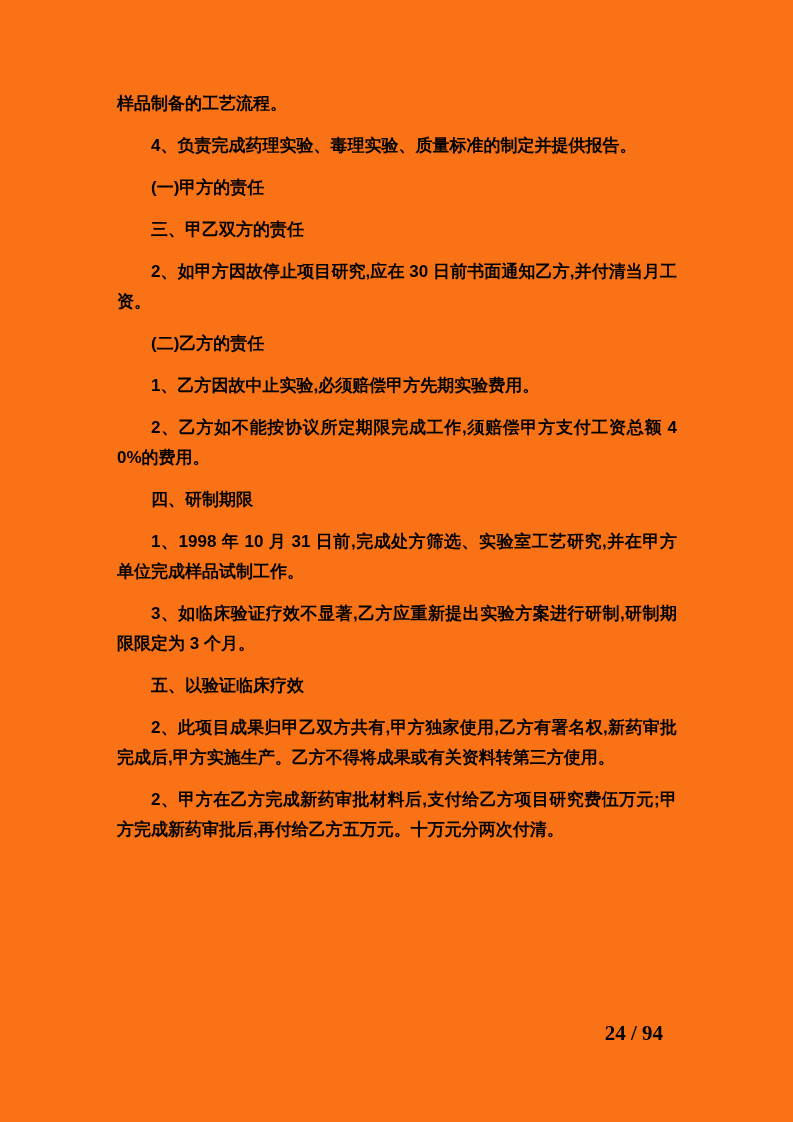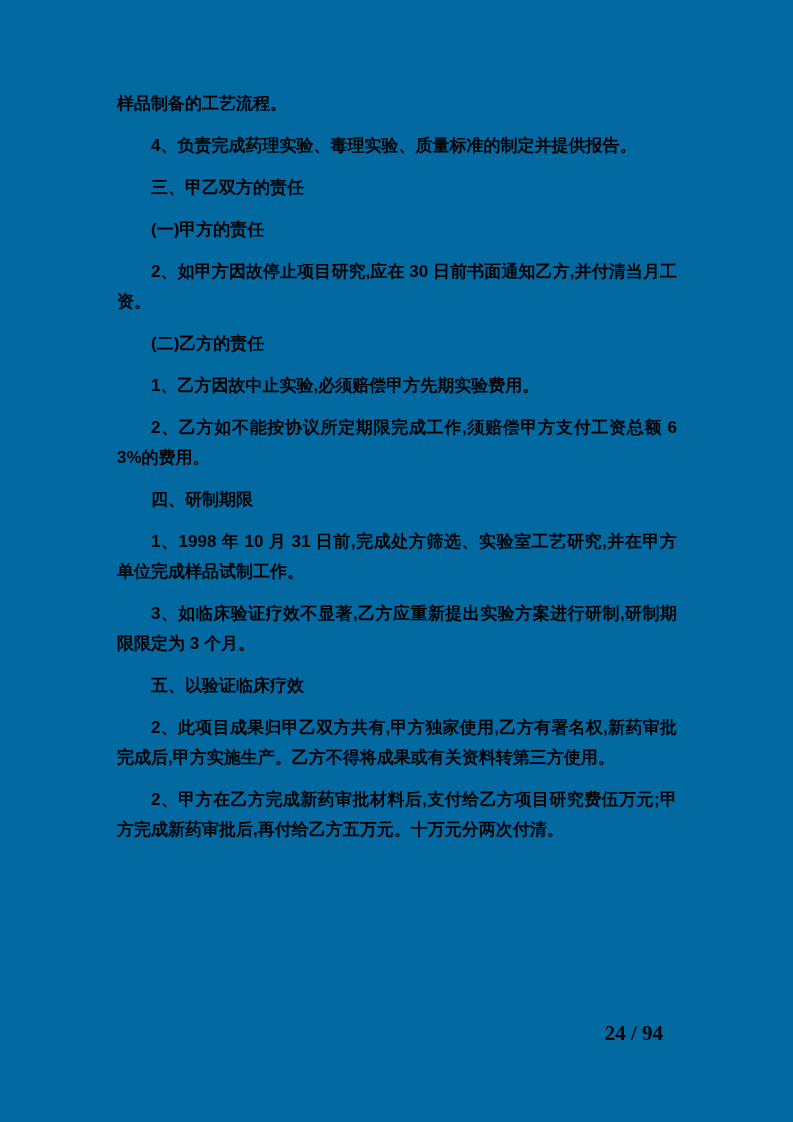--- a/index.html
+++ b/index.html
@@ -4,21 +4,21 @@
 <style>
   html, body {
     margin: 0;
     padding: 0;
     background: #ffffff;
   }
   .page {
     position: relative;
     width: 793px;
     height: 1122px;
-    background: #0369a1;
+    background: #f97316;
     overflow: hidden;
     font-family: "Liberation Sans", sans-serif;
     color: #000000;
   }
   .content {
     position: absolute;
     left: 117px;
     top: 89px;
     width: 560px;
   }
@@ -44,26 +44,26 @@
     color: #000000;
   }
 </style>
 </head>
 <body>
 
 <div class="page">
   <div class="content">
     <p class="para no-indent">样品制备的工艺流程。</p>
     <p class="para">4、负责完成药理实验、毒理实验、质量标准的制定并提供报告。</p>
+    <p class="para">(一)甲方的责任</p>
     <p class="para">三、甲乙双方的责任</p>
-    <p class="para">(一)甲方的责任</p>
     <p class="para">2、如甲方因故停止项目研究,应在 30 日前书面通知乙方,并付清当月工资。</p>
     <p class="para">(二)乙方的责任</p>
     <p class="para">1、乙方因故中止实验,必须赔偿甲方先期实验费用。</p>
-    <p class="para">2、乙方如不能按协议所定期限完成工作,须赔偿甲方支付工资总额 63%的费用。</p>
+    <p class="para">2、乙方如不能按协议所定期限完成工作,须赔偿甲方支付工资总额 40%的费用。</p>
     <p class="para">四、研制期限</p>
     <p class="para">1、1998 年 10 月 31 日前,完成处方筛选、实验室工艺研究,并在甲方单位完成样品试制工作。</p>
     <p class="para">3、如临床验证疗效不显著,乙方应重新提出实验方案进行研制,研制期限限定为 3 个月。</p>
     <p class="para">五、以验证临床疗效</p>
     <p class="para">2、此项目成果归甲乙双方共有,甲方独家使用,乙方有署名权,新药审批完成后,甲方实施生产。乙方不得将成果或有关资料转第三方使用。</p>
     <p class="para">2、甲方在乙方完成新药审批材料后,支付给乙方项目研究费伍万元;甲方完成新药审批后,再付给乙方五万元。十万元分两次付清。</p>
   </div>
   <div class="page-number">24 / 94</div>
 </div>
 

